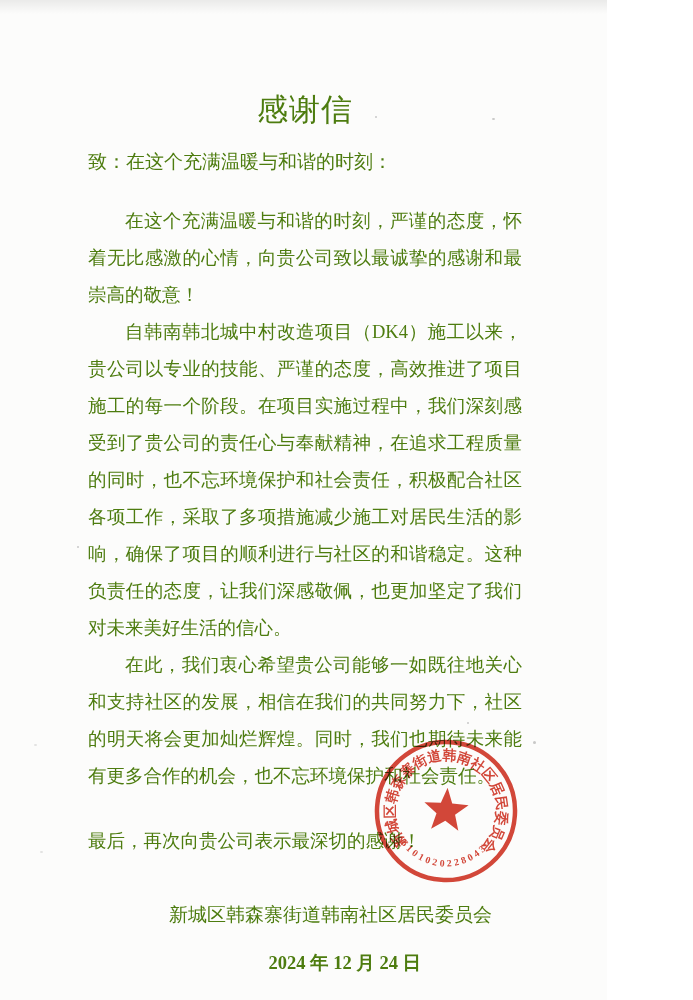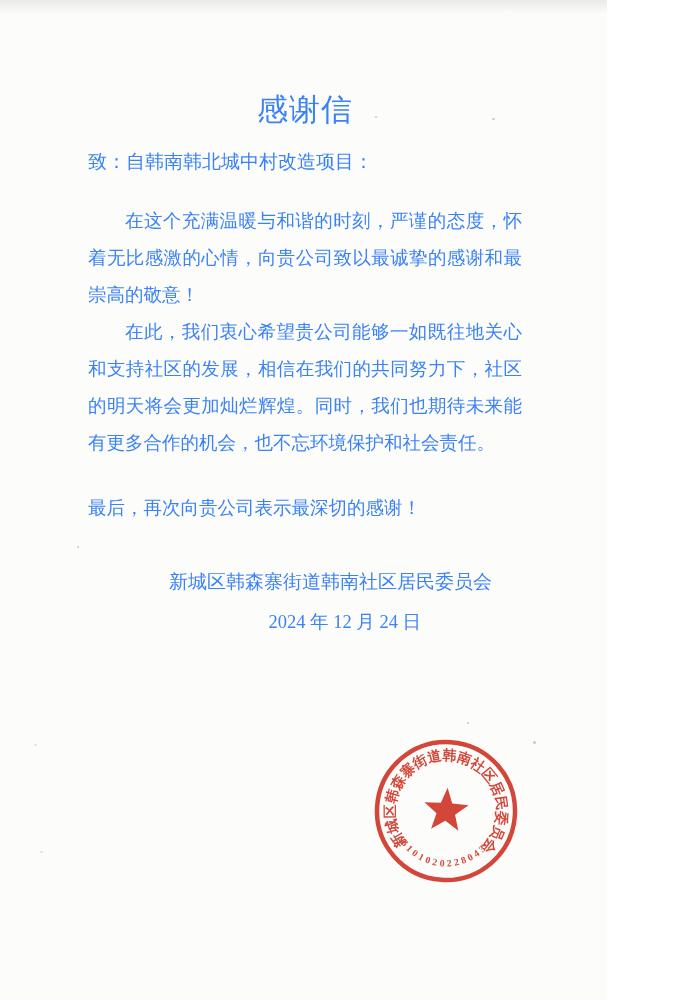--- a/index.html
+++ b/index.html
@@ -2,21 +2,21 @@
 <html lang="zh"><head>
 <meta charset="utf-8">
 <style>
   html, body { margin: 0; padding: 0; background: #ffffff; }
   .page {
     position: relative;
     width: 607px;
     height: 1000px;
     margin: 0;
     background: #fcfcfb;
-    color: #3b82f6;
+    color: #4d7c0f;
     font-family: "Liberation Serif", "DejaVu Serif", serif;
     overflow: hidden;
     box-sizing: border-box;
     padding: 92px 85px 0 88px;
   }
   .top-shade {
     position: absolute;
     left: 0; top: 0; width: 100%; height: 14px;
     background: linear-gradient(to bottom, rgba(0,0,0,0.07), rgba(0,0,0,0));
     pointer-events: none;
@@ -49,27 +49,28 @@
   .signature {
     margin-top: 36px;
     font-size: 19px;
     line-height: 37px;
     text-align: right;
     padding-right: 30px;
     position: relative;
     z-index: 2;
   }
   .date {
-    margin-top: 4px;
+    margin-top: 12px;
     font-size: 18.5px;
     line-height: 37px;
     text-align: right;
     padding-right: 101px;
     position: relative;
     z-index: 2;
+    font-weight: bold;
   }
   .seal {
     position: absolute;
     left: 371px;
     top: 736px;
     width: 150px;
     height: 150px;
     mix-blend-mode: multiply;
     opacity: 0.93;
     transform: rotate(4deg);
@@ -88,23 +89,24 @@
 </style>
 </head>
 <body>
 
 <div class="page">
 
   <div class="top-shade"></div>
 
   <h1 class="title">感谢信</h1>
 
-  <div class="salutation">致：自韩南韩北城中村改造项目：</div>
+  <div class="salutation">致：在这个充满温暖与和谐的时刻：</div>
 
   <p class="para">在这个充满温暖与和谐的时刻，严谨的态度，怀着无比感激的心情，向贵公司致以最诚挚的感谢和最崇高的敬意！</p>
+  <p class="para">自韩南韩北城中村改造项目（DK4）施工以来，贵公司以专业的技能、严谨的态度，高效推进了项目施工的每一个阶段。在项目实施过程中，我们深刻感受到了贵公司的责任心与奉献精神，在追求工程质量的同时，也不忘环境保护和社会责任，积极配合社区各项工作，采取了多项措施减少施工对居民生活的影响，确保了项目的顺利进行与社区的和谐稳定。这种负责任的态度，让我们深感敬佩，也更加坚定了我们对未来美好生活的信心。</p>
   <p class="para">在此，我们衷心希望贵公司能够一如既往地关心和支持社区的发展，相信在我们的共同努力下，社区的明天将会更加灿烂辉煌。同时，我们也期待未来能有更多合作的机会，也不忘环境保护和社会责任。</p>
 
   <p class="closing">最后，再次向贵公司表示最深切的感谢！</p>
 
   <div class="signature">新城区韩森寨街道韩南社区居民委员会</div>
   <div class="date">2024 年 12 月 24 日</div>
 
   <svg class="seal" viewBox="0 0 200 200" aria-hidden="true">
     <defs>
       <path id="sealTopArc" d="M 51.9 148.1 A 68 68 0 1 1 148.1 148.1" fill="none"></path>

